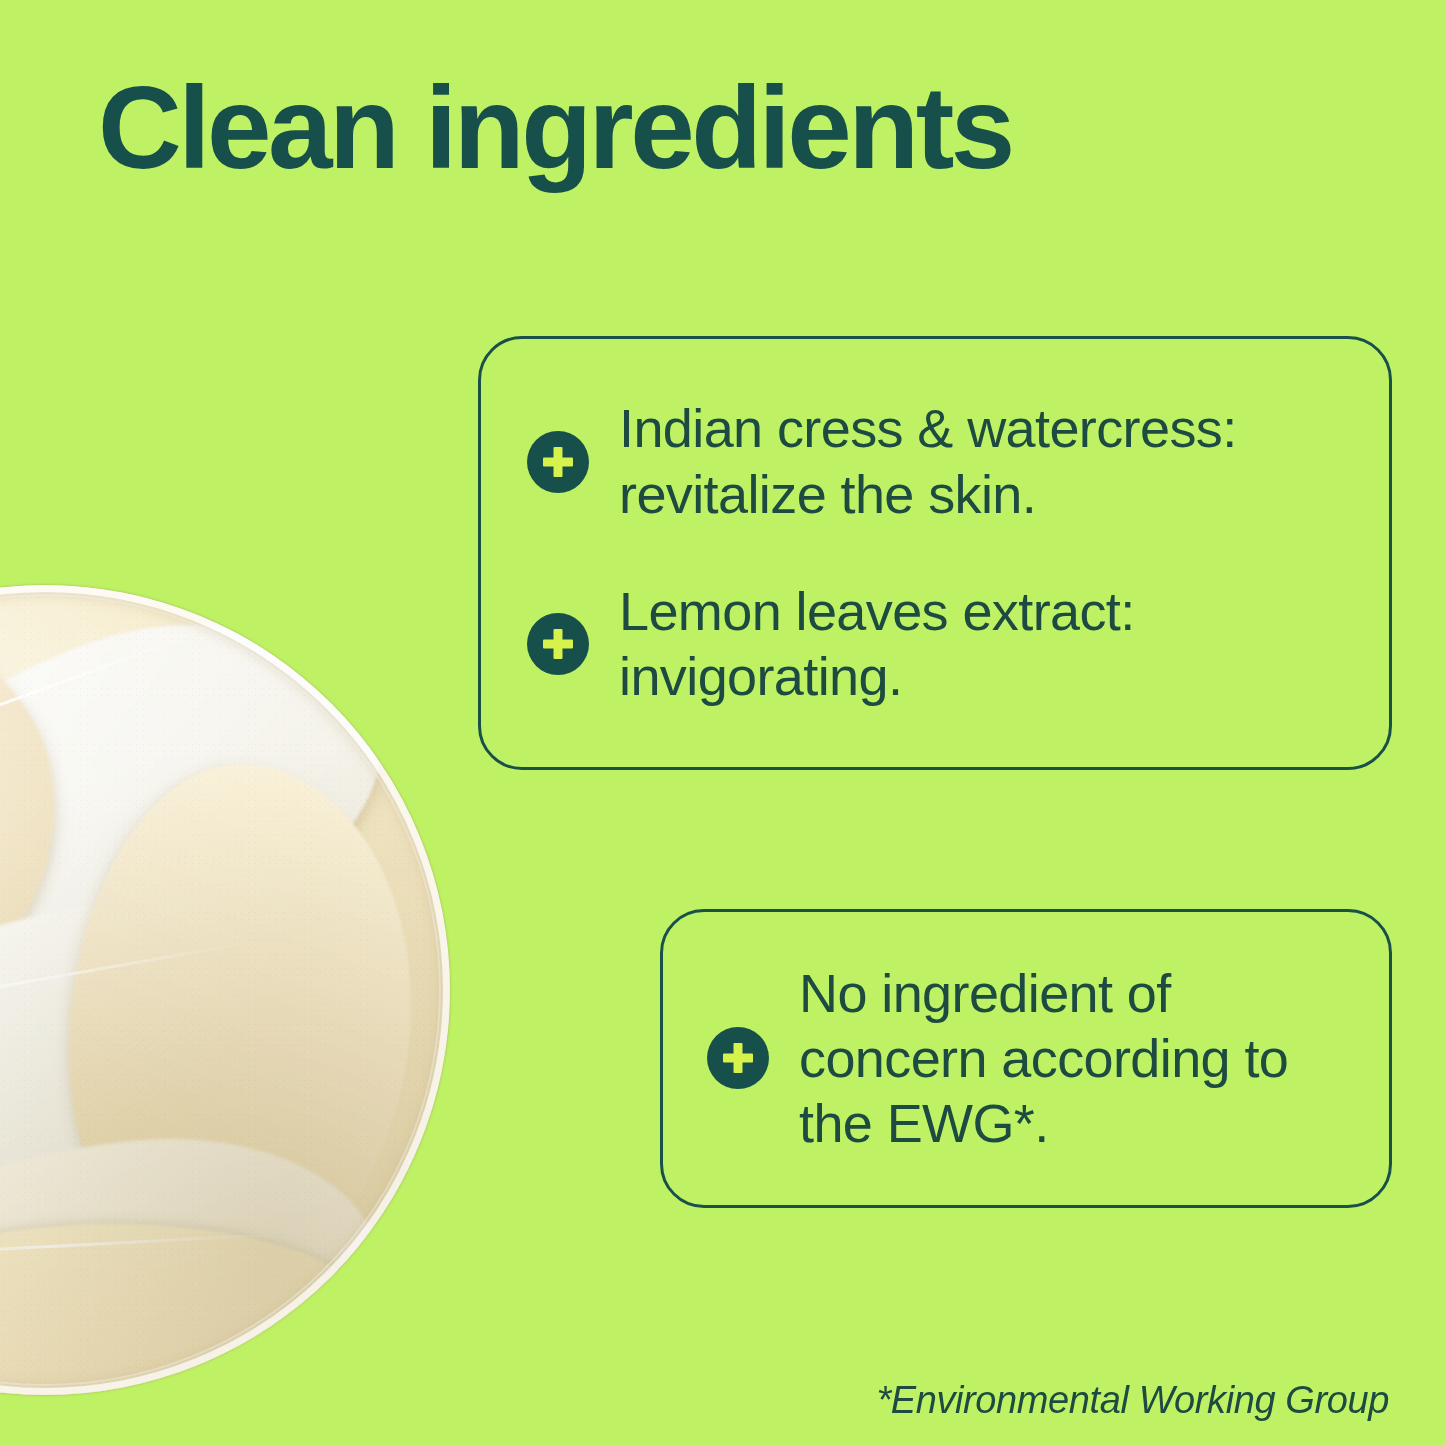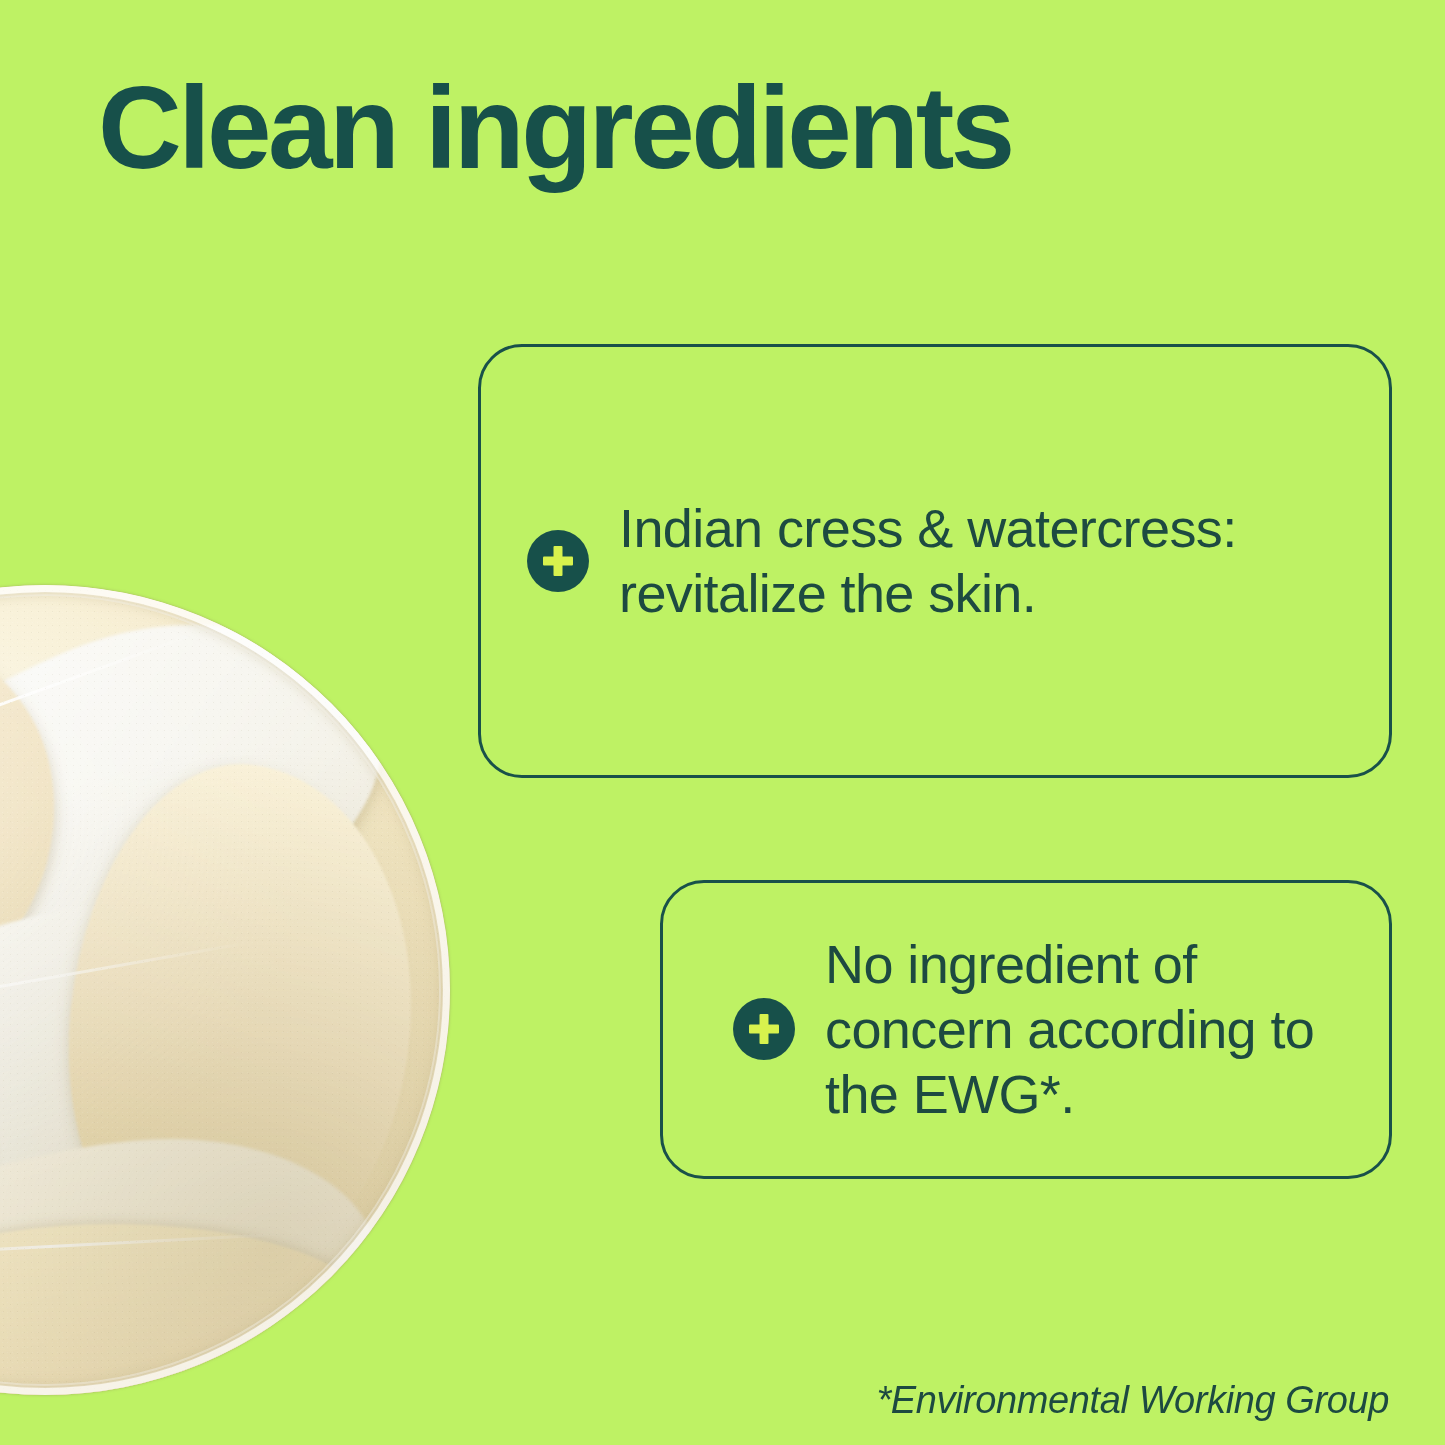--- a/index.html
+++ b/index.html
@@ -180,28 +180,27 @@
   }
   #card-ingredients {
     left: 478px;
     top: 336px;
     width: 914px;
     height: 434px;
     flex-direction: column;
     justify-content: center;
     padding: 0 40px 0 46px;
     gap: 52px;
-    margin-top: 8px;
   }
   #card-ewg {
     left: 660px;
-    top: 880px;
+    top: 909px;
     width: 732px;
     height: 299px;
-    padding: 0 34px 0 70px;
+    padding: 0 34px 0 44px;
   }
 
   .bullet-row {
     display: flex;
     align-items: center;
     width: 100%;
     gap: 30px;
   }
 
   .plus-badge {
@@ -275,20 +274,24 @@
     <div class="jar-rim"></div>
   </div>
 
   <div id="card-ingredients" class="card">
 
     <div class="bullet-row">
       <span class="plus-badge"></span>
       <span class="bullet-text">Indian cress &amp; watercress: revitalize the skin.</span>
     </div>
 
+    <div class="bullet-row">
+      <span class="plus-badge"></span>
+      <span class="bullet-text">Lemon leaves extract: invigorating.</span>
+    </div>
 
   </div>
 
   <div id="card-ewg" class="card">
     <div class="bullet-row">
       <span class="plus-badge"></span>
       <span class="bullet-text">No ingredient of concern according to the EWG*.</span>
     </div>
   </div>
 

